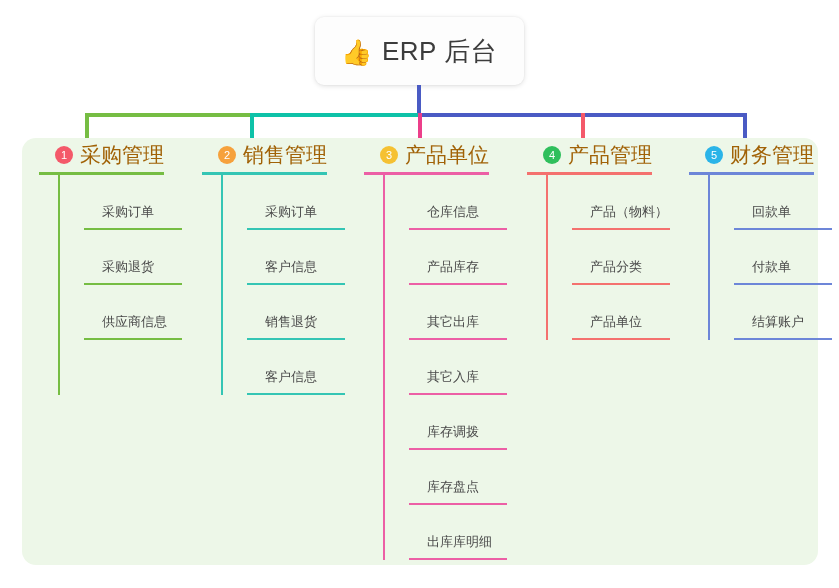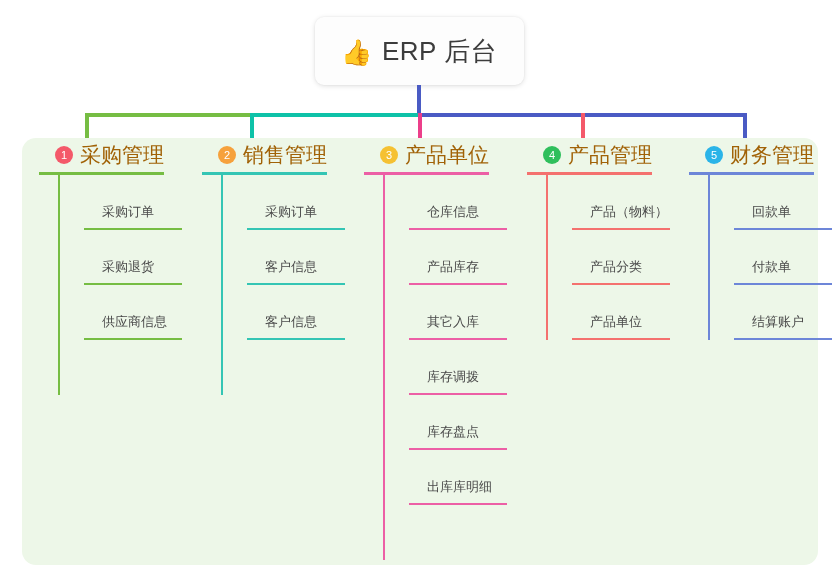--- a/index.html
+++ b/index.html
@@ -221,20 +221,24 @@
     <div class="leaf-list">
       <div class="leaf">
         <span class="leaf-label">采购订单</span>
         <div class="leaf-underline" style="background: rgb(52, 197, 180);"></div>
       </div>
       <div class="leaf">
         <span class="leaf-label">客户信息</span>
         <div class="leaf-underline" style="background: rgb(52, 197, 180);"></div>
       </div>
       <div class="leaf">
+        <span class="leaf-label">销售退货</span>
+        <div class="leaf-underline" style="background: rgb(52, 197, 180);"></div>
+      </div>
+      <div class="leaf">
         <span class="leaf-label">客户信息</span>
         <div class="leaf-underline" style="background: rgb(52, 197, 180);"></div>
       </div>
     </div>
   </div>
 
   <div class="column col-3">
     <div class="col-header">
       <span class="badge" style="background: rgb(245, 193, 50);">3</span>
       <span class="col-title">产品单位</span>
@@ -244,20 +248,24 @@
     <div class="leaf-list">
       <div class="leaf">
         <span class="leaf-label">仓库信息</span>
         <div class="leaf-underline" style="background: rgb(236, 95, 165);"></div>
       </div>
       <div class="leaf">
         <span class="leaf-label">产品库存</span>
         <div class="leaf-underline" style="background: rgb(236, 95, 165);"></div>
       </div>
       <div class="leaf">
+        <span class="leaf-label">其它出库</span>
+        <div class="leaf-underline" style="background: rgb(236, 95, 165);"></div>
+      </div>
+      <div class="leaf">
         <span class="leaf-label">其它入库</span>
         <div class="leaf-underline" style="background: rgb(236, 95, 165);"></div>
       </div>
       <div class="leaf">
         <span class="leaf-label">库存调拨</span>
         <div class="leaf-underline" style="background: rgb(236, 95, 165);"></div>
       </div>
       <div class="leaf">
         <span class="leaf-label">库存盘点</span>
         <div class="leaf-underline" style="background: rgb(236, 95, 165);"></div>

